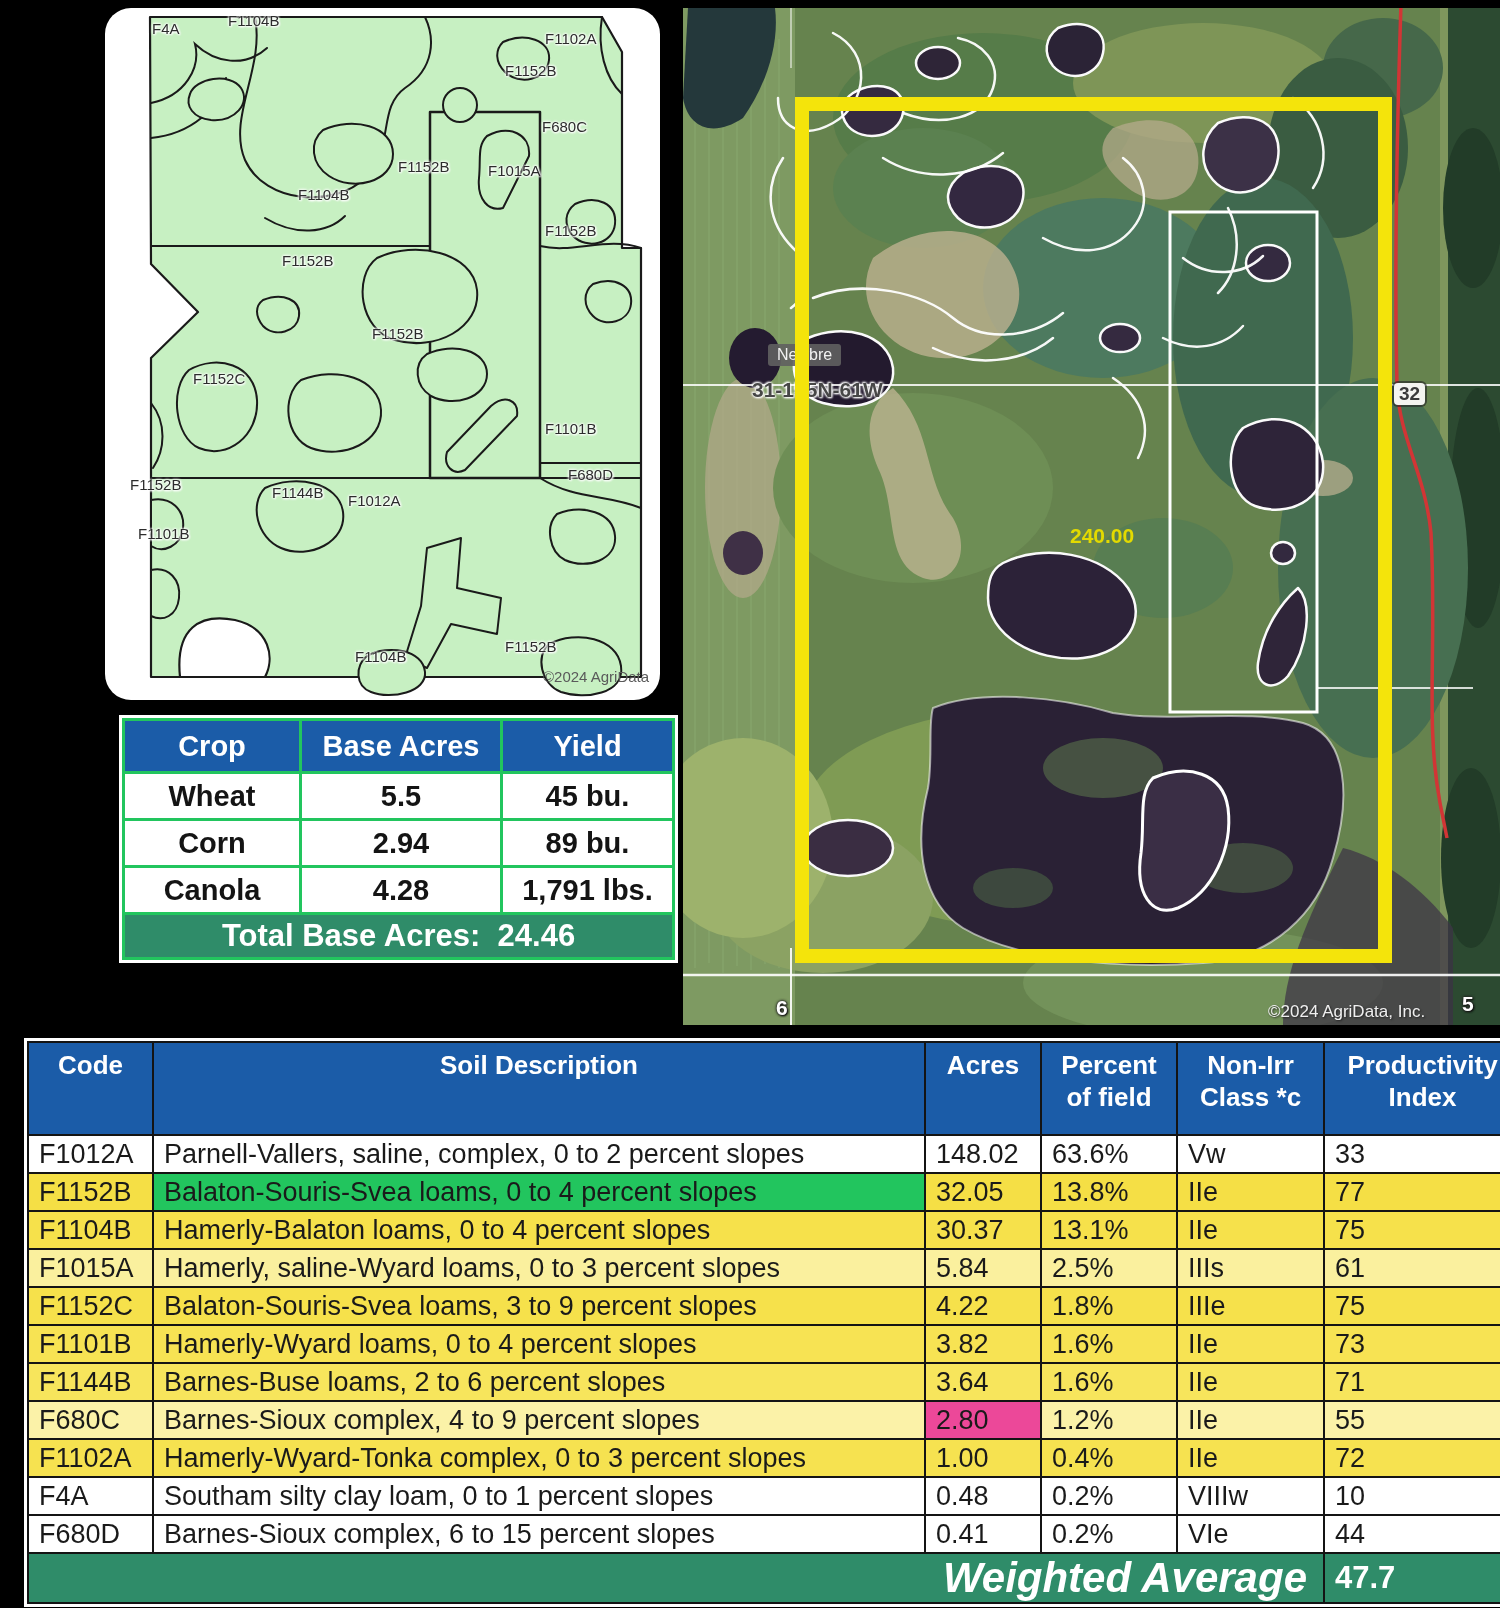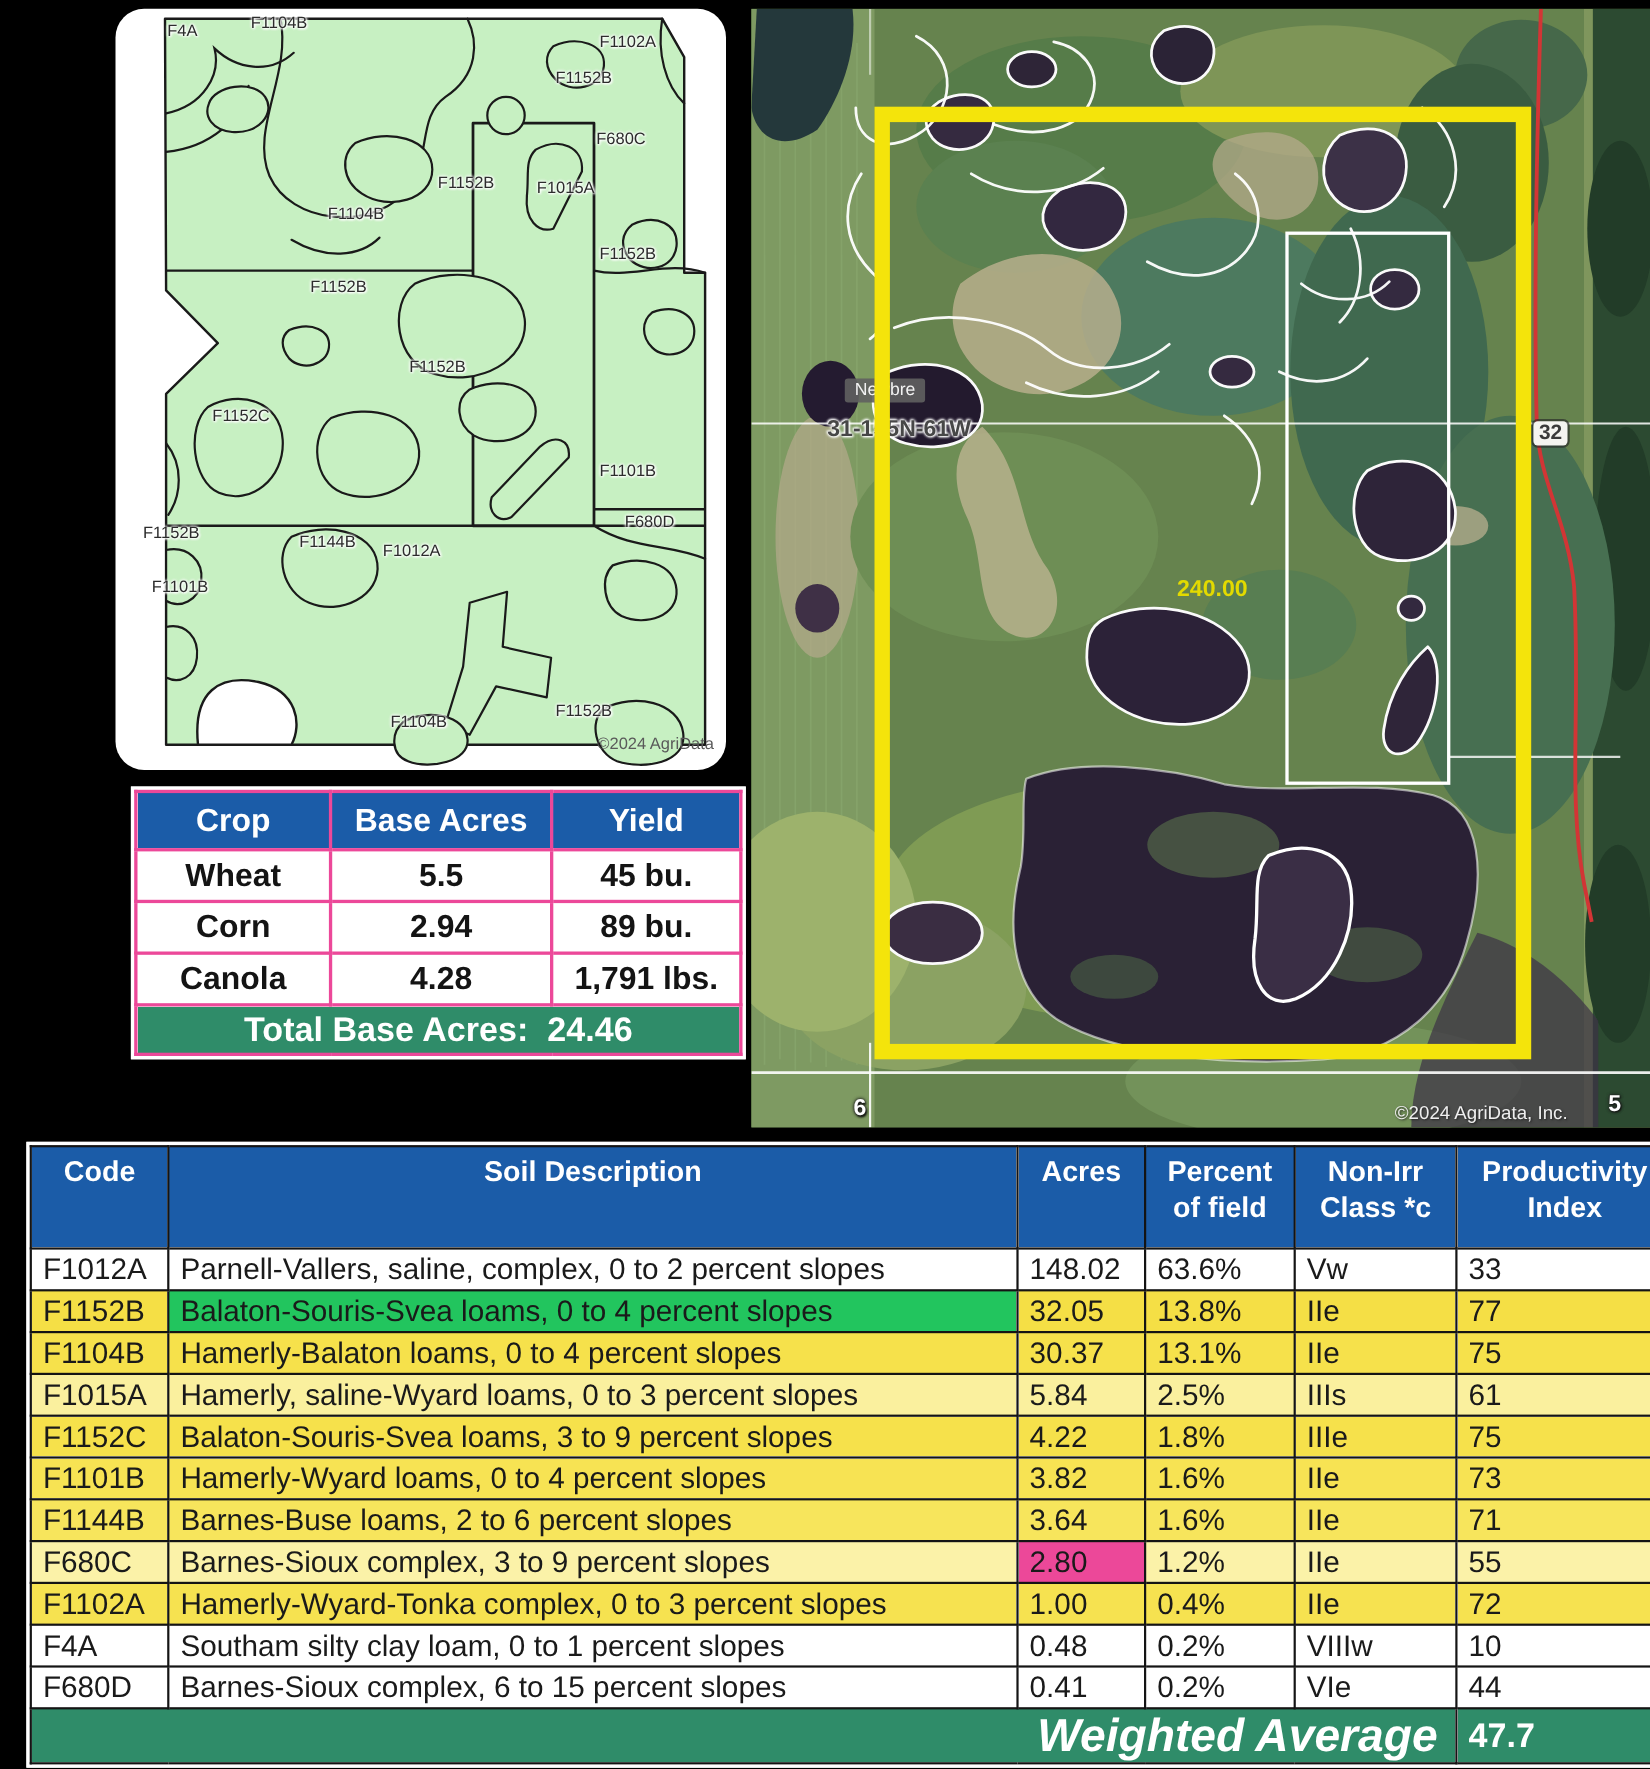--- a/index.html
+++ b/index.html
@@ -34,21 +34,21 @@
   .five{left:779px;top:984px;}
   .aerial-copyright{position:absolute;left:585px;top:994px;z-index:2;font-size:17px;color:#efefef;
                     white-space:nowrap;text-shadow:1px 1px 2px #222;}
 
   
   .tbl-wrap{position:absolute;border:3px solid #fff;background:#fff;}
   .crop-wrap{left:119px;top:715px;}
   .soil-wrap{left:24px;top:1038px;}
   table{border-collapse:collapse;table-layout:fixed;}
   .crop-table{width:535px;}
-  .crop-table th,.crop-table td{border:3px solid #ec4899;text-align:center;overflow:hidden;}
+  .crop-table th,.crop-table td{border:3px solid #22c55e;text-align:center;overflow:hidden;}
   .crop-table th{background:#1B5CA8;color:#fff;font-size:29px;font-weight:bold;height:48px;}
   .crop-table td{background:#fff;color:#141414;font-size:29px;font-weight:bold;height:42px;}
   .crop-table .c0{width:172px;} .crop-table .c1{width:196px;} .crop-table .c2{width:167px;}
   .crop-table .total-cell{background:#2F8C69;color:#fff;font-size:31px;height:40px;}
 
   .soil-table{width:1469px;}
   .soil-table th,.soil-table td{border:2px solid #141414;overflow:hidden;}
   .soil-table th{background:#1B5CA8;color:#fff;font-size:26px;font-weight:bold;
                  height:84px;vertical-align:top;padding-top:6px;text-align:center;line-height:32px;}
   .soil-table td{font-size:27px;color:#1a1a1a;height:36px;padding:0 10px;text-align:left;
@@ -333,21 +333,21 @@
           <tr>
             <td class="s0" style="background: rgb(247, 229, 92);">F1144B</td>
             <td class="s1" style="background: rgb(247, 229, 92);">Barnes-Buse loams, 2 to 6 percent slopes</td>
             <td class="s2" style="background: rgb(247, 229, 92);">3.64</td>
             <td class="s3" style="background: rgb(247, 229, 92);">1.6%</td>
             <td class="s4" style="background: rgb(247, 229, 92);">IIe</td>
             <td class="s5" style="background: rgb(247, 229, 92);">71</td>
           </tr>
           <tr>
             <td class="s0" style="background: rgb(251, 242, 168);">F680C</td>
-            <td class="s1" style="background: rgb(251, 242, 168);">Barnes-Sioux complex, 3 to 9 percent slopes</td>
+            <td class="s1" style="background: rgb(251, 242, 168);">Barnes-Sioux complex, 4 to 9 percent slopes</td>
             <td class="s2" style="background: #ec4899;">2.80</td>
             <td class="s3" style="background: rgb(251, 242, 168);">1.2%</td>
             <td class="s4" style="background: rgb(251, 242, 168);">IIe</td>
             <td class="s5" style="background: rgb(251, 242, 168);">55</td>
           </tr>
           <tr>
             <td class="s0" style="background: rgb(246, 226, 80);">F1102A</td>
             <td class="s1" style="background: rgb(246, 226, 80);">Hamerly-Wyard-Tonka complex, 0 to 3 percent slopes</td>
             <td class="s2" style="background: rgb(246, 226, 80);">1.00</td>
             <td class="s3" style="background: rgb(246, 226, 80);">0.4%</td>

